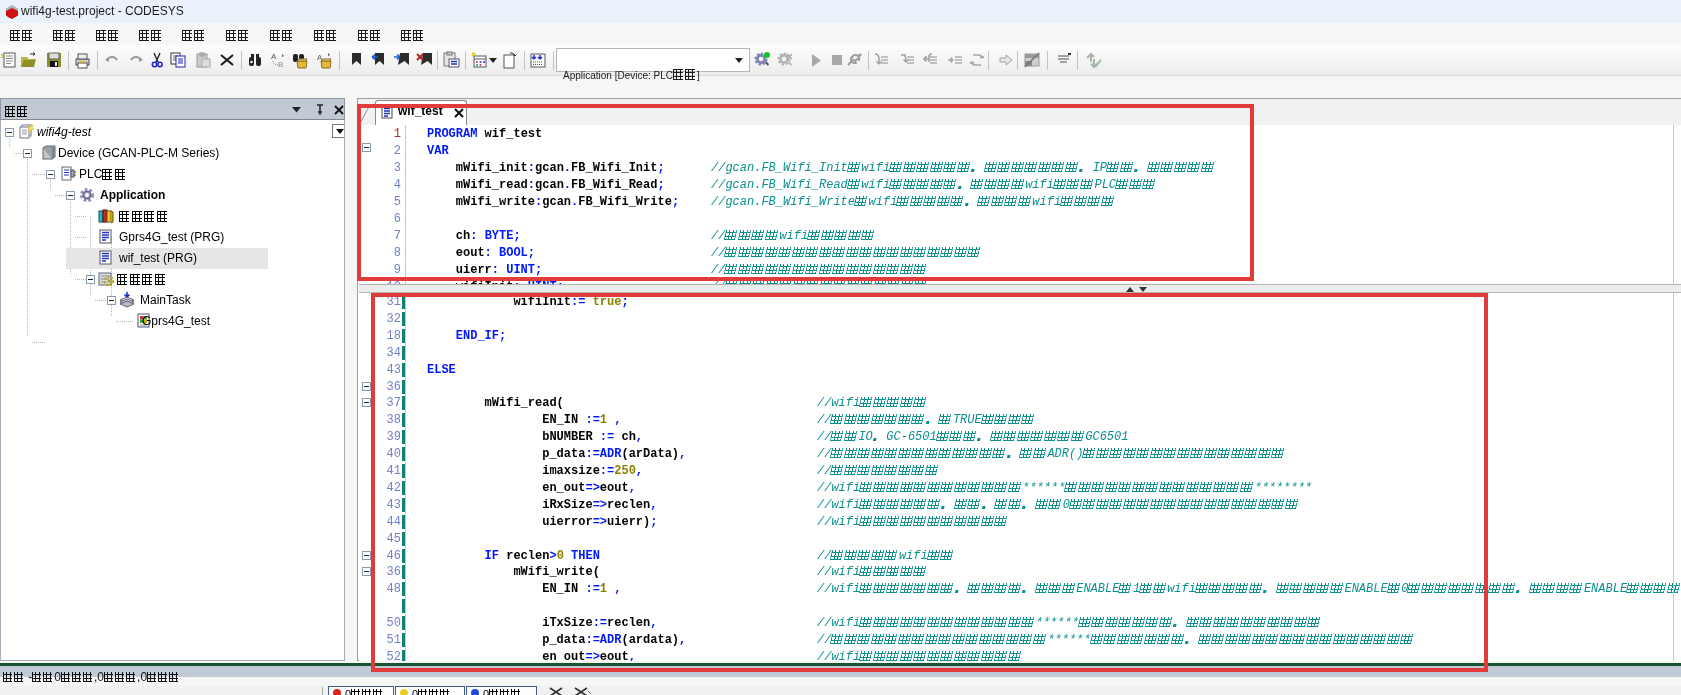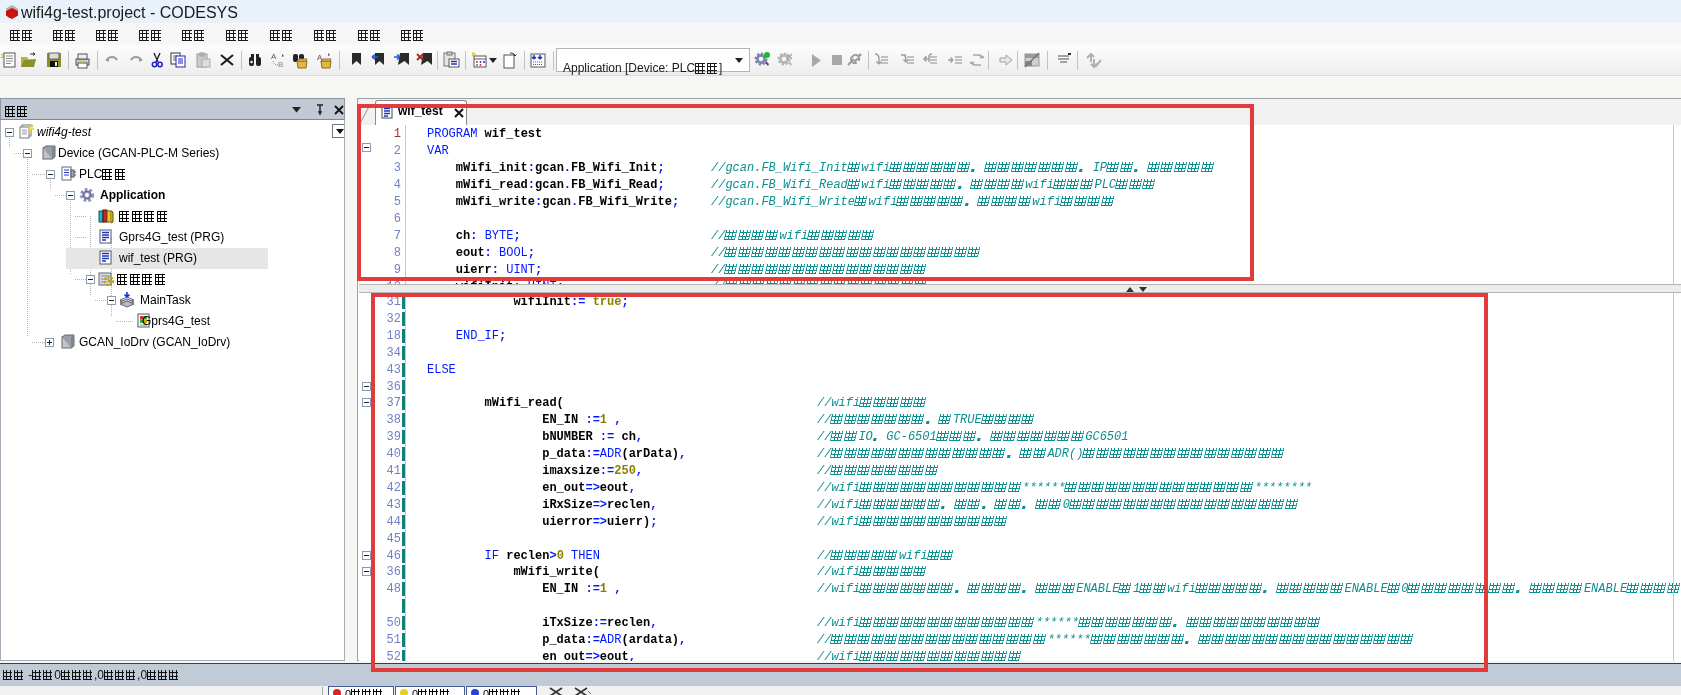--- a/index.html
+++ b/index.html
@@ -4,28 +4,28 @@
 html,body{width:1681px;height:695px;overflow:hidden;background:#f6f6f4;font-family:"Liberation Sans",sans-serif;}
 .abs{position:absolute}
 s{text-decoration:none;display:inline-block;height:10px;vertical-align:-1px;background:repeating-linear-gradient(90deg,currentColor 0 1px,transparent 1px 3.4px),repeating-linear-gradient(0deg,currentColor 0 1px,transparent 1px 3.4px)}
 s.gm{width:10px;margin-right:2px;height:11px;vertical-align:-1.5px}
 s.gt{width:10px;margin-right:2.5px;height:11px;vertical-align:-1.5px}
 s.gc{width:11px;margin-right:2.5px;transform:skewX(-12deg)}
 s.gs{width:9px;margin-right:2px}
 s.p2{background:none;position:relative}
 s.p2::after{content:"";position:absolute;left:1px;bottom:0;width:3px;height:3px;background:currentColor}
 .titlebar{left:0;top:0;width:1681px;height:23px;background:#e9f1fb;}
-.title-txt{left:21px;top:4px;font-size:16px;color:#1b1b1b}
+.title-txt{left:21px;top:4px;font-size:12px;color:#1b1b1b}
 .menubar{left:0;top:23px;width:1681px;height:22px;background:#f7f7f7}
 .menubar>span{position:absolute;top:5px;font-size:12px;color:#1b1b1b}
 .toolbar{left:0;top:45px;width:1681px;height:31px;background:linear-gradient(#fdfdfd,#ededed);border-bottom:1px solid #d9d9d9}
 .tsep{position:absolute;top:6px;width:1px;height:19px;background:#c3c3c3}
 .ticon{position:absolute;top:7px;width:17px;height:17px}
 .combo{left:556px;top:3px;width:172px;height:24px;background:#fff;border:1px solid #b6b6b6;border-right:none}
-.combo-txt{position:absolute;left:6px;top:12px;font-size:12px;color:#1a1a1a;white-space:nowrap}
+.combo-txt{position:absolute;left:6px;top:20px;font-size:10px;color:#1a1a1a;white-space:nowrap}
 .combo-arr{left:728px;top:3px;width:22px;height:24px;background:#fff;border:1px solid #b6b6b6;border-left:none}
 .panel-hdr{left:0;top:98px;width:345px;height:22px;background:#c1cad4;border:1px solid #8f98a2;border-bottom:1px solid #7f8890}
 .tree{left:0;top:120px;width:345px;height:541px;background:#fff;border-left:1px solid #a5adb8;border-right:1px solid #a5adb8;border-bottom:1px solid #a5adb8;overflow:hidden}
 .trow{position:absolute;left:0;width:343px;height:21px;font-size:12px;color:#000}
 .trow .lbl{position:absolute;top:3px;white-space:nowrap}
 .exp{position:absolute;top:6px;width:9px;height:9px;background:#fff;border:1px solid #8a9cb2}
 .exp i{position:absolute;left:1px;top:3px;width:5px;height:1px;background:#222}
 .exp.plus i.v{left:3px;top:1px;width:1px;height:5px}
 .editor{left:357px;top:98px;width:1324px;height:563px;background:#fff;border-left:1px solid #9aa1a8;border-top:1px solid #9aa1a8;border-bottom:1px solid #9aa1a8}
 .tabbar{position:absolute;left:0;top:0;width:1324px;height:26px;background:#f1f1ef}
@@ -35,27 +35,27 @@
 .pane-top{top:26px;height:159px}
 .pane-bot{top:194px;height:368px}
 .splitter{position:absolute;left:1px;top:185px;width:1322px;height:9px;background:#ececec;border-top:1px solid #b5b5b5;border-bottom:1px solid #b5b5b5}
 .gutter-line{position:absolute;left:46px;top:0;width:1px;height:100%;background:#c8c8c8}
 .rmargin{position:absolute;left:1314px;top:0;width:1px;height:100%;background:#c8c8c8}
 .cl{position:absolute;left:0;width:1322px;height:17px;font-family:"Liberation Mono",monospace;font-size:12px;font-weight:bold;white-space:pre}
 .num{position:absolute;left:0;top:1px;width:42px;text-align:right;color:#7181c4;font-weight:normal}
 .num.cur{color:#a03030}
 .code{position:absolute;left:68px;top:1px;color:#000}
 .cmt{position:absolute;top:1px;color:#0d8f8f;font-style:italic;font-weight:normal;white-space:pre}
-.k{color:#0017ff;font-weight:normal}
+.k{color:#0017ff;font-weight:bold}
 .p{color:#0017ff}
 .n{color:#8b8000}
 .fold{position:absolute;left:3px;width:9px;height:9px;background:#fff;border:1px solid #8a9cb2}
 .fold i{position:absolute;left:1px;top:3px;width:5px;height:1px;background:#223}
 .chg{position:absolute;left:43px;width:4px;height:14px;background:#12807a}
-.msgbar{left:0;top:663px;width:1681px;height:23px;background:#c1cbd8;border-top:1px solid #14532d}
+.msgbar{left:0;top:663px;width:1681px;height:14px;background:#c1cbd8;border-top:3px solid #14532d}
 .msgbar>span{position:absolute;left:3px;top:4px;font-size:12px;color:#111}
 .btmstrip{left:0;top:686px;width:1681px;height:9px;background:#f1f1f1}
 .mtab{position:absolute;top:0;height:12px;background:#fdfdff;border:1px solid #44598c;font-size:11px}
 .mtab b{position:absolute;top:1px;font-weight:normal;white-space:nowrap}
 .dot{position:absolute;top:2px;width:8px;height:8px;border-radius:50%}
 .redrect{position:absolute;border:4px solid #e23b3b}
 svg{position:absolute;overflow:visible}
 </style></head><body>
 <div class="abs titlebar"></div>
 <svg class="abs" style="left:5px;top:5px" width="14" height="14">
@@ -398,32 +398,20 @@
     <div class="trow" style="top:191px">
       <svg style="left:135px;top:2px" width="16" height="16">
         <rect x="2" y="1" width="11" height="13" fill="#fff" stroke="#556"></rect>
         <rect x="4" y="3" width="3.5" height="3.5" fill="#cc3333"></rect>
         <rect x="7.5" y="3" width="3.5" height="3.5" fill="#33aa33"></rect>
         <rect x="4" y="6.5" width="3.5" height="3.5" fill="#33aa33"></rect>
         <rect x="7.5" y="6.5" width="3.5" height="3.5" fill="#ccaa00"></rect>
         <path d="M4 12h7" stroke="#889"></path>
       </svg>
       <span class="lbl" style="left:141px">Gprs4G_test</span>
-    </div>
-    <div class="trow" style="top:212px">
-      <div class="exp plus" style="left:44px">
-        <i></i>
-        <i class="v"></i>
-      </div>
-      <svg style="left:59px;top:2px" width="16" height="16">
-        <rect x="2" y="3" width="9" height="11" fill="#c2c6cc" stroke="#666"></rect>
-        <path d="M2 3l3-2h9v11l-3 2" fill="#9aa0a8" stroke="#666"></path>
-        <path d="M11 3l3-2v11l-3 2z" fill="#7e848c"></path>
-      </svg>
-      <span class="lbl" style="left:78px">GCAN_IoDrv (GCAN_IoDrv)</span>
     </div>
     <div style="position:absolute;left:331px;top:4px;width:17px;height:14px;background:#fff;border:1px solid #777"></div>
     <div style="position:absolute;left:335px;top:9px;width:0;height:0;border-left:4px solid transparent;border-right:4px solid transparent;border-top:5px solid #111"></div>
   </div>
 <div class="abs editor">
     <div class="tabbar"></div>
     <div class="tabslant"></div>
     <div class="tab">
       <svg style="left:5px;top:4px" width="12" height="14">
         <rect x="1" y="1" width="10" height="12" fill="#fff" stroke="#445"></rect>

